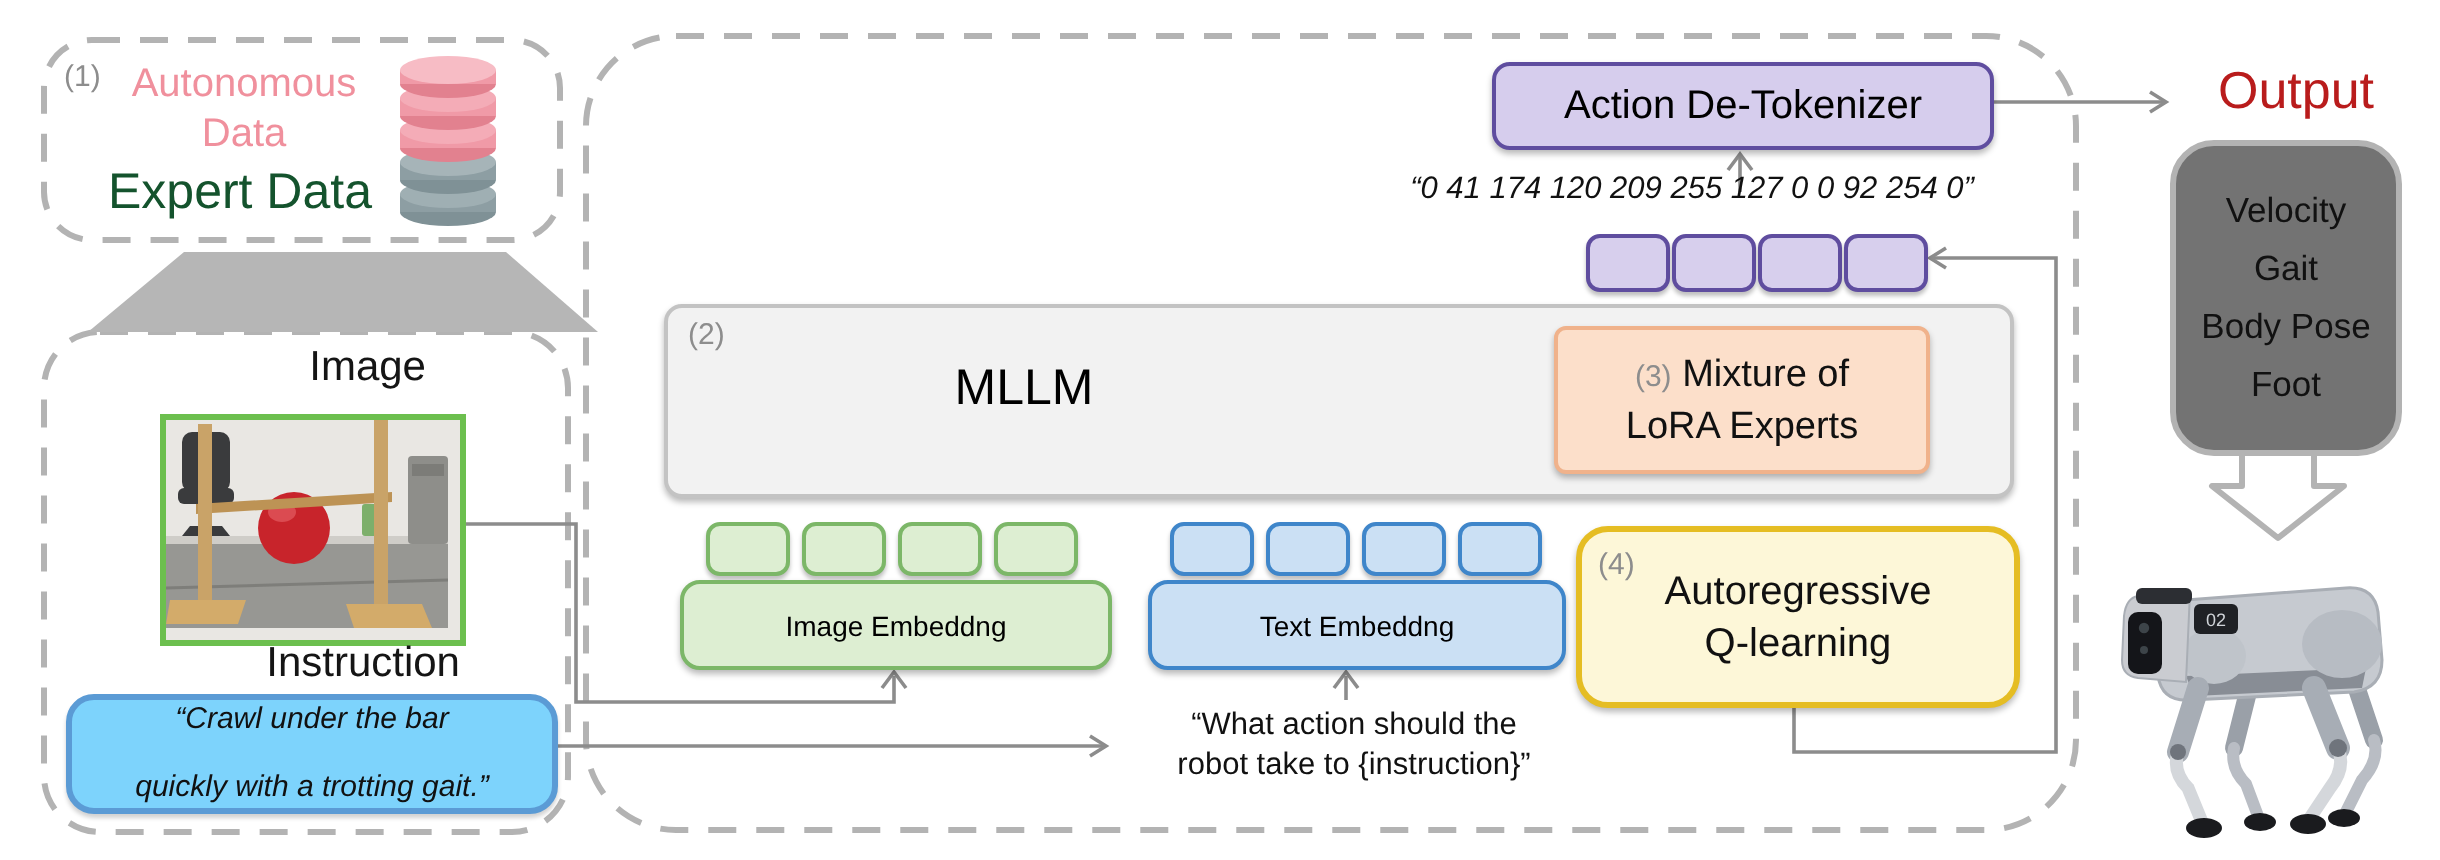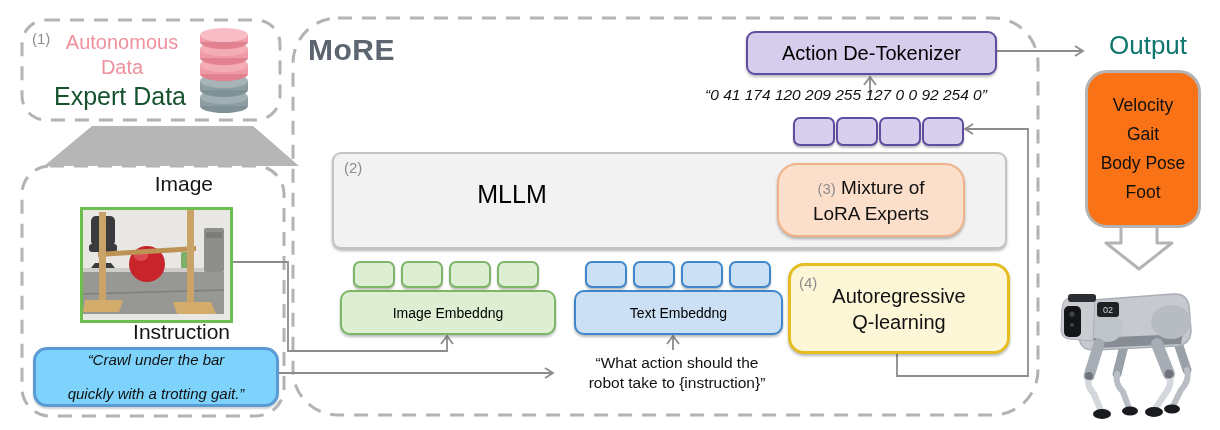--- a/index.html
+++ b/index.html
@@ -22,42 +22,42 @@
   .photo{left:80px;top:207px;width:147px;height:110px;border:3px solid #6cbf4e;background:#e9e7e3;}
   .instr-bubble{left:33px;top:347px;width:240px;height:54px;border:3px solid #5b9bd5;
     border-radius:14px;background:#7dd3fc;display:flex;flex-direction:column;justify-content:space-between;
     align-items:center;font-style:italic;font-size:15px;line-height:20px;text-align:center;box-shadow:0 2px 2px rgba(0,0,0,.18);}
   
   .more-label{left:308px;top:33px;font-size:30px;font-weight:bold;color:#5d6570;letter-spacing:.5px;}
   .mllm-box{left:332px;top:152px;width:671px;height:93px;background:#f2f2f2;
     border:2px solid #c3c3c3;border-radius:9px;}
   .mllm-title{left:432px;top:180px;width:160px;text-align:center;font-size:25px;color:#000;}
   .moe-box{left:777px;top:163px;width:184px;height:70px;background:#fcdfca;border:2px solid #f0b28b;
-    border-radius:20px;display:flex;flex-direction:column;justify-content:center;align-items:center;
+    border-radius:6px;display:flex;flex-direction:column;justify-content:center;align-items:center;
     font-size:19px;line-height:25px;color:#111;}
   .token{position:absolute;width:38px;height:23px;border-radius:7px;box-shadow:0 2px 2px rgba(0,0,0,.25);}
   .tok-purple{height:25px;background:#d7cfed;border:2.5px solid #5f4d9f;}
   .tok-green{background:#ddeed2;border:2.5px solid #7cb768;}
   .tok-blue{background:#cbe0f4;border:2.5px solid #3f86ca;}
   .detok-box{left:746px;top:31px;width:247px;height:40px;background:#d6cded;border:2.5px solid #5f4d9f;
     border-radius:9px;display:flex;align-items:center;justify-content:center;font-size:20px;
     font-weight:500;color:#000;}
   .numstring{left:696px;top:86px;width:300px;text-align:center;font-style:italic;font-size:15.5px;color:#111;}
   .emb-box{height:41px;border-radius:10px;display:flex;align-items:center;justify-content:center;
     font-size:14px;color:#000;}
   .emb-green{left:340px;top:290px;width:212px;background:#ddeed2;border:2.5px solid #7cb768;}
   .emb-blue{left:574px;top:290px;width:205px;background:#cbe0f4;border:2.5px solid #3f86ca;text-align:center;}
   .ql-box{left:788px;top:263px;width:216px;height:85px;background:#fdf7d8;border:3px solid #e5bd23;
     border-radius:16px;display:flex;flex-direction:column;justify-content:center;align-items:center;
     font-size:20px;line-height:26px;color:#111;}
   .ql-num{position:absolute;left:8px;top:4px;}
   .prompt{left:527px;top:353px;width:300px;text-align:center;font-size:15.5px;line-height:20px;color:#111;}
   
-  .out-title{left:1088px;top:30px;width:120px;text-align:center;font-size:26px;color:#0f766e;}
-  .out-box{left:1085px;top:70px;width:110px;height:152px;background:#f97316;border:3px solid #b3b3b3;
+  .out-title{left:1088px;top:30px;width:120px;text-align:center;font-size:26px;color:#b91c1c;}
+  .out-box{left:1085px;top:70px;width:110px;height:152px;background:#737373;border:3px solid #b3b3b3;
     border-radius:22px;display:flex;flex-direction:column;justify-content:center;align-items:center;
     font-size:17.5px;line-height:29px;color:#111;}
 </style>
 </head>
 <body>
 
 <div class="stage">
 
   <svg class="abs" style="left:0;top:0" width="1220" height="430" viewBox="0 0 1220 430">
 
@@ -163,21 +163,20 @@
     </svg>
   </div>
 
   <div class="abs h-label" style="left:75px;top:320px;width:155px">Instruction</div>
 
   <div class="abs instr-bubble">
     <div>“Crawl under the bar</div>
     <div>quickly with a trotting gait.”</div>
   </div>
 
-  <div class="abs more-label">MoRE</div>
 
   <div class="abs mllm-box softshadow">
     <div class="num" style="position:absolute;left:10px;top:5px">(2)</div>
   </div>
   <div class="abs mllm-title">MLLM</div>
 
   <div class="abs moe-box softshadow">
     <div>
       <span class="num">(3)</span>
       <span>Mixture of</span>

